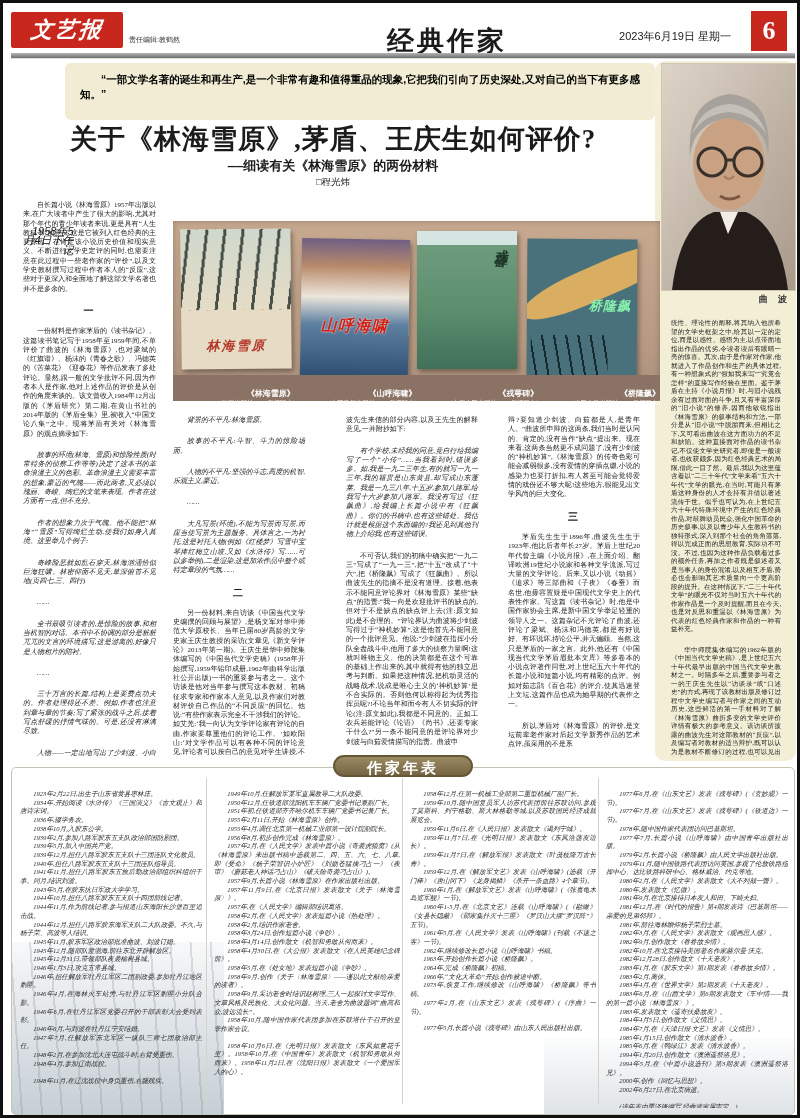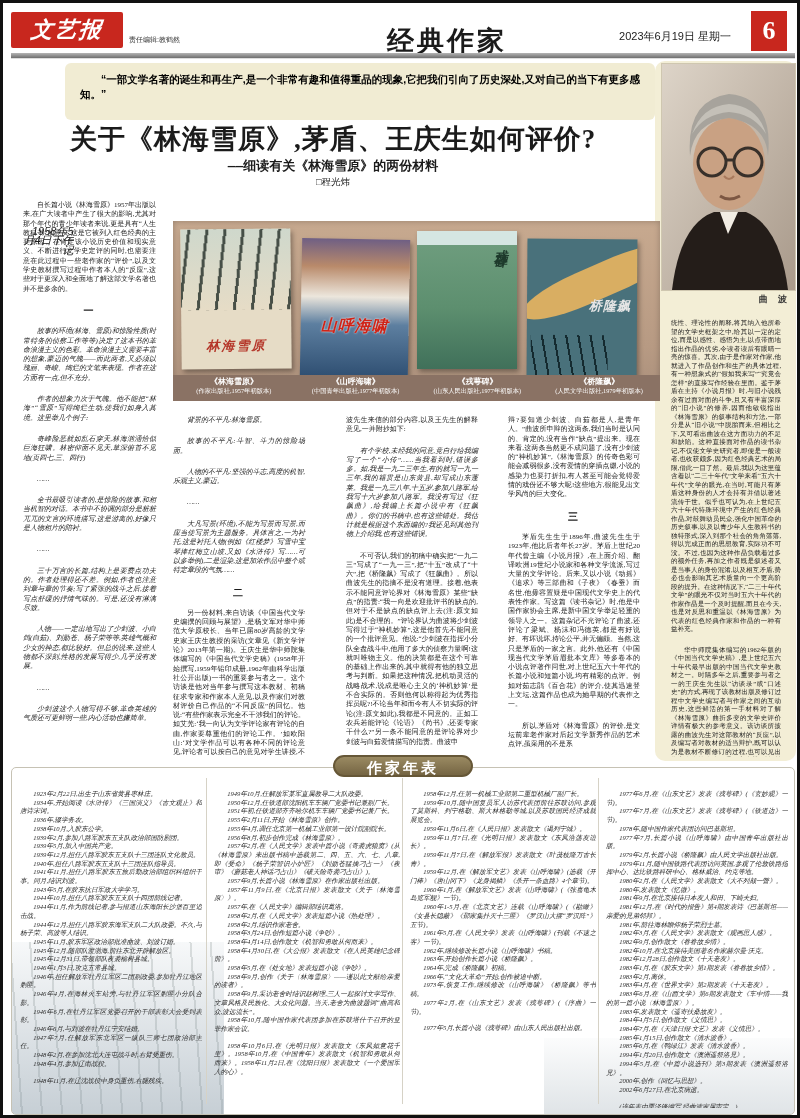--- a/index.html
+++ b/index.html
@@ -49,26 +49,26 @@
         background:linear-gradient(180deg,#6f5f84 0%,#b98a6a 20%,#ece6dc 42%,#5d7fa0 62%,#2f4f72 100%);}
   .cover-2 .t{position:absolute;left:0;top:56%;width:100%;text-align:center;color:#d02418;
         font-weight:900;font-style:italic;font-size:16px;letter-spacing:1px;text-shadow:0 0 2px #fff;}
   .cover-3{left:244px;top:10px;width:100px;height:138px;
         background:linear-gradient(180deg,#d5e6e2 0%,#d5e6e2 10%,#6d9c7d 10%,#5d8f6f 55%,#40705a 100%);}
   .cover-3 .t{position:absolute;right:8px;top:8px;writing-mode:vertical-rl;color:#1e3a2c;font-weight:bold;
         font-style:italic;font-size:13px;letter-spacing:3px;}
   .cover-4{left:354px;top:18px;width:110px;height:138px;background:#49717b;transform:rotate(.4deg);}
   .cover-4 .slash{position:absolute;left:-12px;top:26px;width:150%;height:34px;background:#d9ae62;
         transform:rotate(-24deg);border-radius:40%/50%;}
-  .cover-4 .t{position:absolute;right:6px;top:58px;color:#e5e5e5;font-weight:bold;font-style:italic;
+  .cover-4 .t{position:absolute;right:6px;top:58px;color:#86efac;font-weight:bold;font-style:italic;
         font-size:13px;letter-spacing:1px;}
   .cover-4 .reeds{position:absolute;left:4px;bottom:0;width:70%;height:42px;
         background:repeating-linear-gradient(80deg,rgba(15,35,40,0) 0 5px,rgba(15,35,40,.9) 5px 7px,rgba(15,35,40,0) 7px 12px);}
   .book-bar{position:absolute;left:0;bottom:0;width:100%;height:26px;background:#8a7264;display:flex;}
-  .book-cell{flex:1;text-align:center;color:#fff;line-height:1.25;padding-top:2px;}
+  .book-cell{flex:1;text-align:right;color:#fff;line-height:1.25;padding-top:2px;margin-top:12px;}
   .book-cell .bt{font-size:8px;font-weight:bold;}
   .book-cell .bp{font-size:6.3px;}
   
   .col{position:absolute;overflow:hidden;font-size:7px;line-height:9.3px;}
   .col p{margin:12px;text-indent:2em;text-align:justify;}
   .col p.pc{text-indent:0;}
   .col p.qt{font-style:italic;color:#222;}
   .col p.dots{font-style:italic;}
   .col p.date{text-align:right;text-indent:0;font-style:italic;padding-right:1.5em;}
   .col p.sec{text-align:center;text-indent:0;font-weight:bold;font-size:10px;margin:5px 0;
@@ -176,20 +176,21 @@
       <div class="book-cell">
         <div class="bt">《桥隆飙》</div>
         <div class="bp">(人民文学出版社,1979年初版本)</div>
       </div>
     </div>
   </div>
 
   <div class="col col1">
       <p class="pi">自长篇小说《林海雪原》1957年出版以来,在广大读者中产生了很大的影响,尤其对那个年代的青少年读者来说,更是具有“人生教科书”的意义,这是它被列入红色经典的主要原因。在肯定该小说历史价值和现实意义、不断进行文学史定评的同时,也需要注意在此过程中一些老作家的“评价”,以及文学史教材撰写过程中作者本人的“反应”,这些对于更深入和全面地了解这部文学名著也并不是多余的。</p>
       <p class="sec">一</p>
+      <p class="pi">一份材料是作家茅盾的《读书杂记》。这篇读书笔记写于1958年至1959年间,不单评价了曲波的《林海雪原》,也对梁斌的《红旗谱》、杨沫的《青春之歌》、冯德英的《苦菜花》《迎春花》等作品发表了多处评论。显然,跟一般的文学批评不同,因为作者本人是作家,他对上述作品的评价是从创作的角度来谈的。该文曾收入1984年12月出版的《茅盾研究》第二期,在黄山书社的2014年版的《茅盾全集》里,被收入“中国文论八集”之中。现将茅盾有关对《林海雪原》的观点摘录如下:</p>
       <p class="qt">故事的环境(林海、雪原)和惊险性质(时常特务的侦察工作等等)决定了这本书的革命浪漫主义的色彩。革命浪漫主义需要丰富的想象,豪迈的气魄——而此两者,又必须以瑰丽、奇峻、绚烂的文笔来表现。作者在这方面有一点,但不充分。</p>
       <p class="qt">作者的想象力次于气魄。他不能把“林海”“雪原”写得绚烂生动,使我们如身入其境。这里举几个例子:</p>
       <p class="qt">奇峰险恶就如乱石穿天,林海汹涌恰似巨海狂啸。林密仰面不见天,草深俯首不见地(页四七,三、四行)</p>
       <p class="dots">……</p>
       <p class="qt">全书最吸引读者的,是惊险的故事,和相当机智的对话。本书中不协调的部分是桩桩兀兀的文言的环境描写,这是游离的,好像只是人物相片的陪衬。</p>
       <p class="dots">……</p>
       <p class="qt">三十万言的长篇,结构上是要费点功夫的。作者处理得还不差。例如,作者也注意到章与章的节奏;写了紧张的战斗之后,接着写点舒缓的抒情气味的。可是,还没有淋漓尽致。</p>
       <p class="qt">人物——一定出地写出了少剑波、小白鸽(白茹)、刘勋苍、杨子荣等等,英雄气概和少女的神态,都比较好。但总的说来,这些人物都不深刻,性格的发展写得少,几乎没有发展。</p>
       <p class="date">1958年5月4日下午记</p>
       <p class="dots">……</p>

